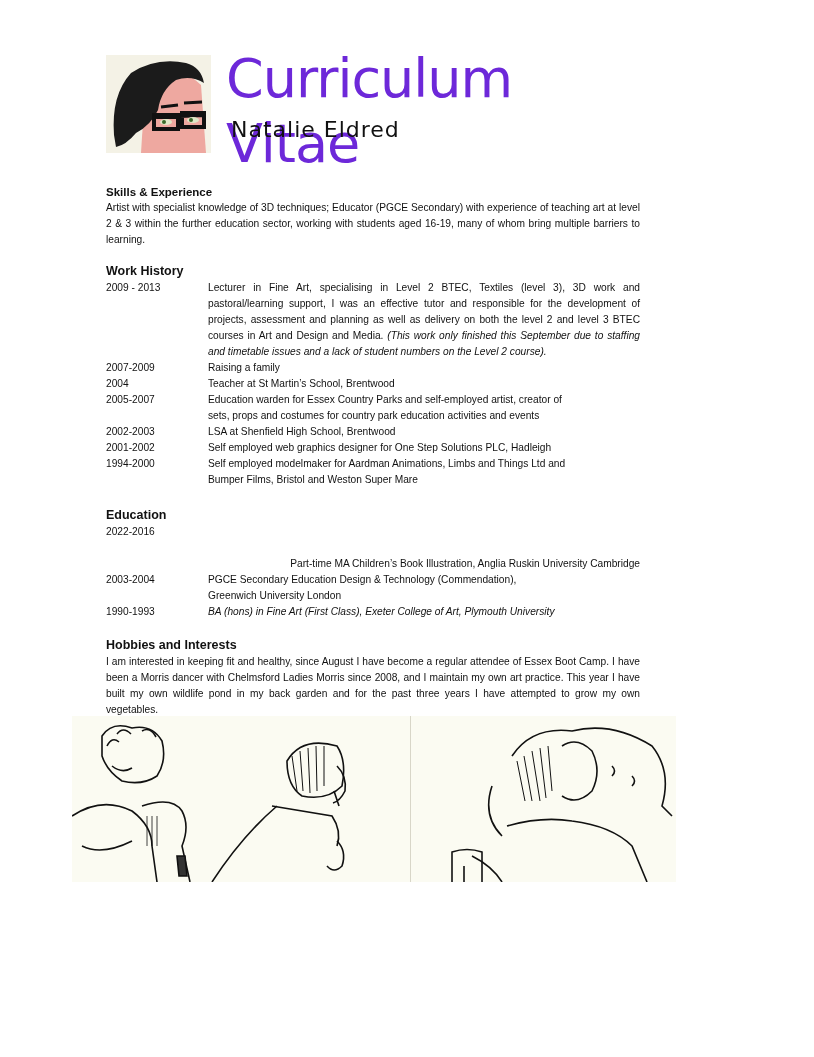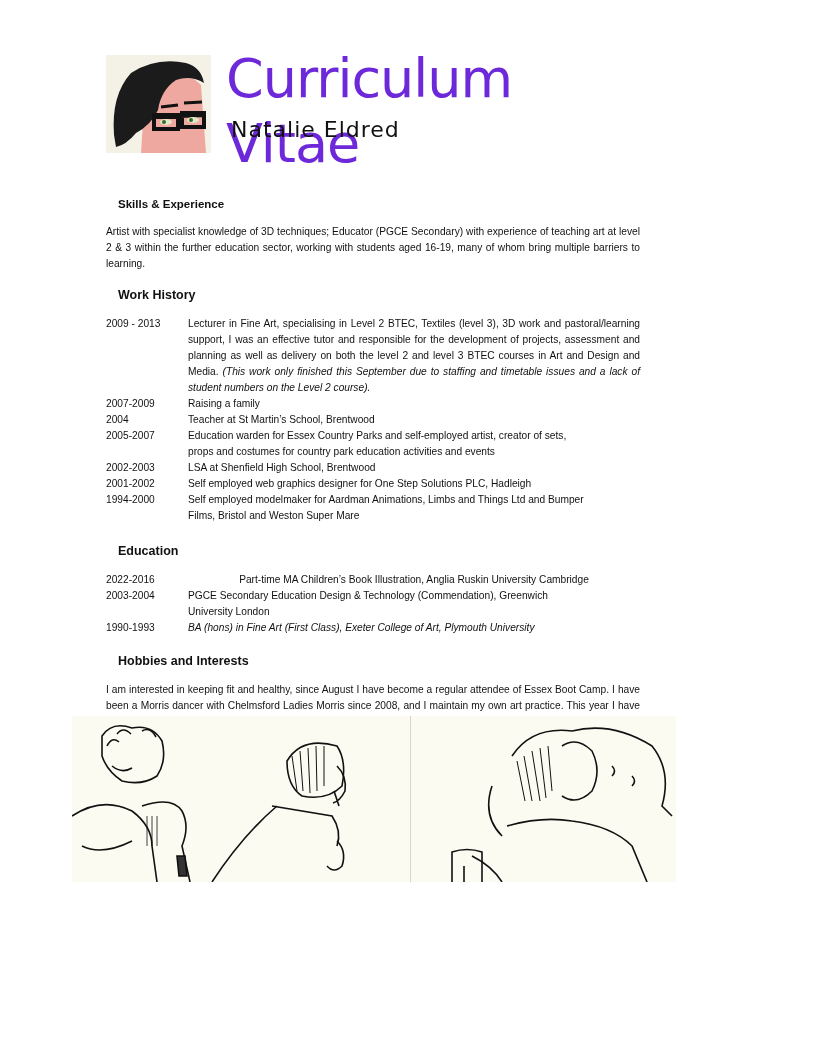--- a/index.html
+++ b/index.html
@@ -7,25 +7,25 @@
            font-family: "Liberation Sans", sans-serif; color: #111; }
     .header { position: absolute; left: 106px; top: 55px; width: 540px; height: 100px; }
     .portrait { position: absolute; left: 0; top: 0; width: 105px; height: 98px; }
     .title { position: absolute; left: 120px; top: -8px; font-size: 54px; color: #6d28d9;
              font-family: "DejaVu Sans", sans-serif; font-weight: normal; letter-spacing: -1px; line-height: 1.2; }
     .name { position: absolute; left: 125px; top: 62px; font-size: 22px; color: #111;
             font-family: "DejaVu Sans", sans-serif; letter-spacing: 1px; }
     .email { position: absolute; left: 323px; top: 66px; font-size: 16px; color: #4a7ee8;
              font-family: "DejaVu Sans", sans-serif; }
     .content { position: absolute; left: 106px; top: 184px; width: 534px; font-size: 10.2px; line-height: 16px; }
-    h2 { margin: 12px; font-size: 11.5px; font-weight: bold; line-height: 16px; }
+    h2 { margin: 0; font-size: 11.5px; font-weight: bold; line-height: 16px; }
     h2.big { font-size: 12.5px; line-height: 18px; }
     p { margin: 0; text-align: justify; }
     .section { margin-bottom: 14px; }
-    .row { display: flex; }
+    .row { display: flex; gap: 20px; }
     .row .yr { width: 82px; flex: none; }
     .row .desc { flex: 1; text-align: justify; }
     .desc .it { font-style: italic; }
     .sketch { position: absolute; left: 72px; top: 716px; width: 604px; height: 166px; background: #fbfbf2; overflow: hidden; }
     .sketch .fold { position: absolute; left: 338px; top: 0; width: 1px; height: 166px; background: #d8d6c8; }
   </style>
 </head>
 <body>
 
 <div class="header">
@@ -79,21 +79,21 @@
     <div class="row">
       <div class="yr">1994-2000</div>
       <div class="desc" style="text-align:left;padding-right:50px;">Self employed modelmaker for Aardman Animations, Limbs and Things Ltd and Bumper Films, Bristol and Weston Super Mare</div>
     </div>
   </div>
 
   <div class="section" style="margin-bottom:16px;">
     <h2 class="big">Education</h2>
     <div class="row">
       <div class="yr">2022-2016</div>
-      <div class="desc" style="text-align:center;">Part-time MA Children’s Book Illustration, Anglia Ruskin University Cambridge</div>
+      <div class="desc" style="text-align:right;margin-top:32px;">Part-time MA Children’s Book Illustration, Anglia Ruskin University Cambridge</div>
     </div>
     <div class="row">
       <div class="yr">2003-2004</div>
       <div class="desc" style="text-align:left;padding-right:85px;">PGCE Secondary Education Design &amp; Technology (Commendation), Greenwich University London</div>
     </div>
     <div class="row">
       <div class="yr">1990-1993</div>
       <div class="desc" style="text-align:left;font-style:italic;">BA (hons) in Fine Art (First Class), Exeter College of Art, Plymouth University</div>
     </div>
   </div>

